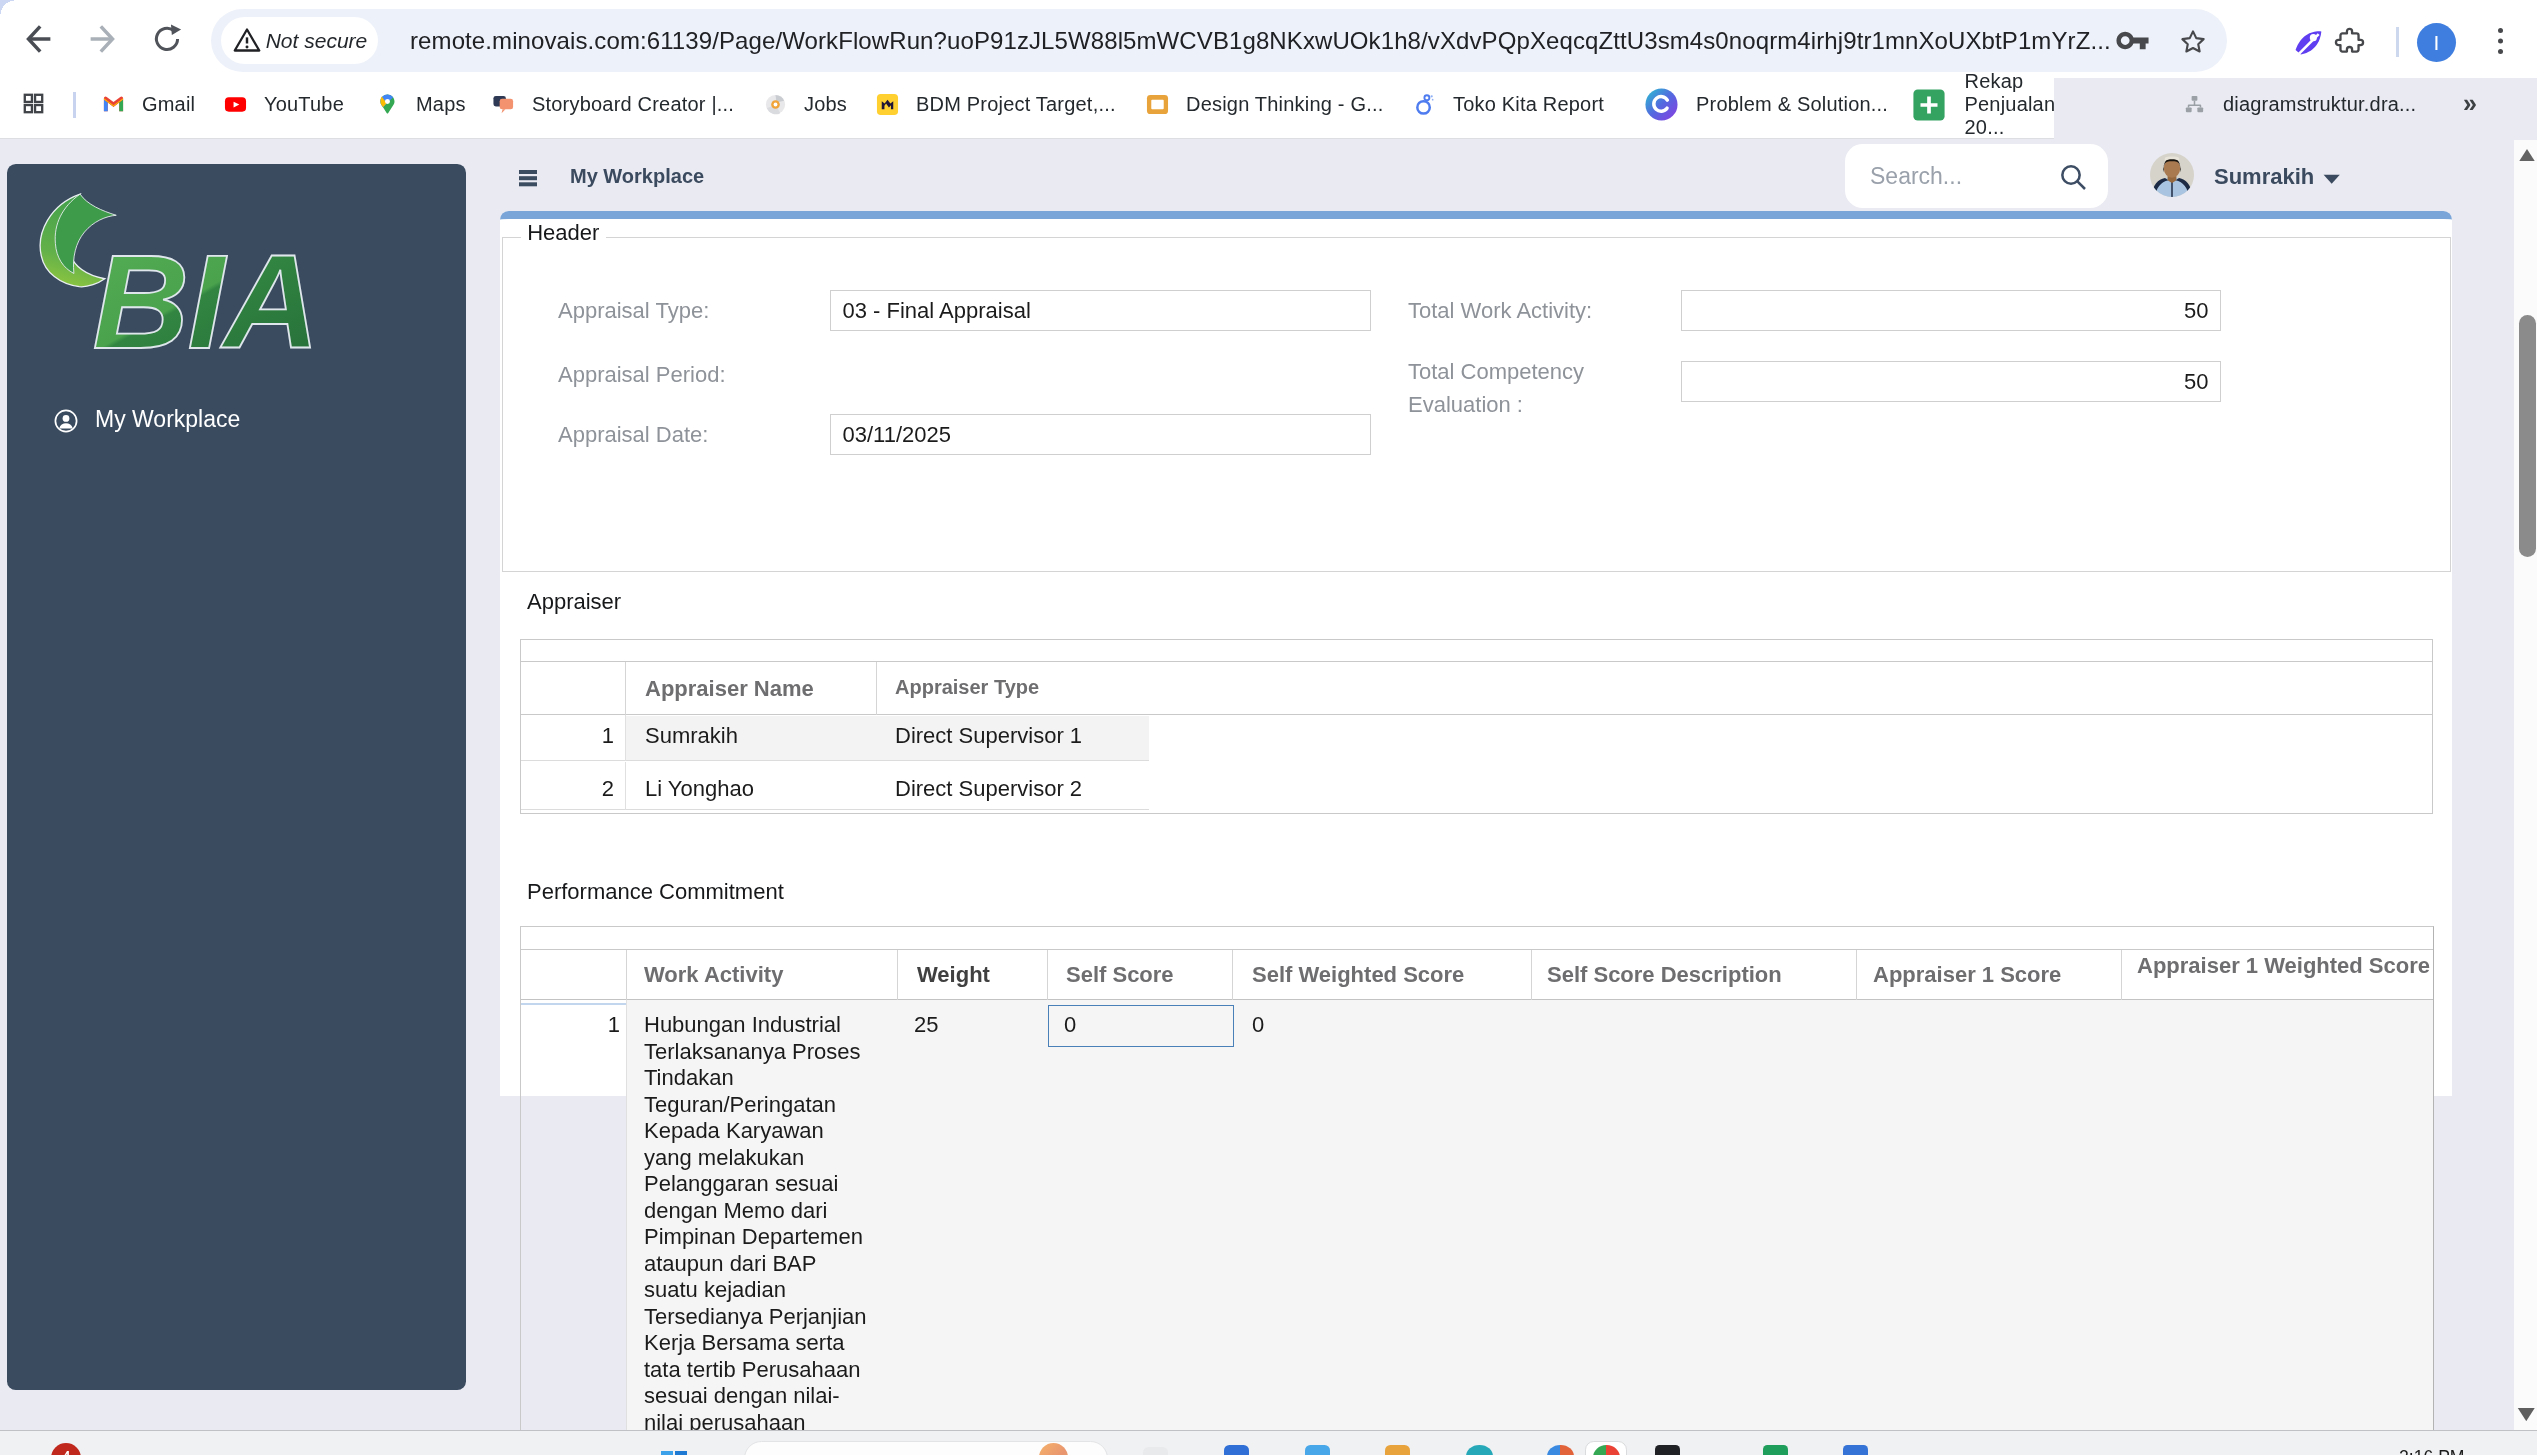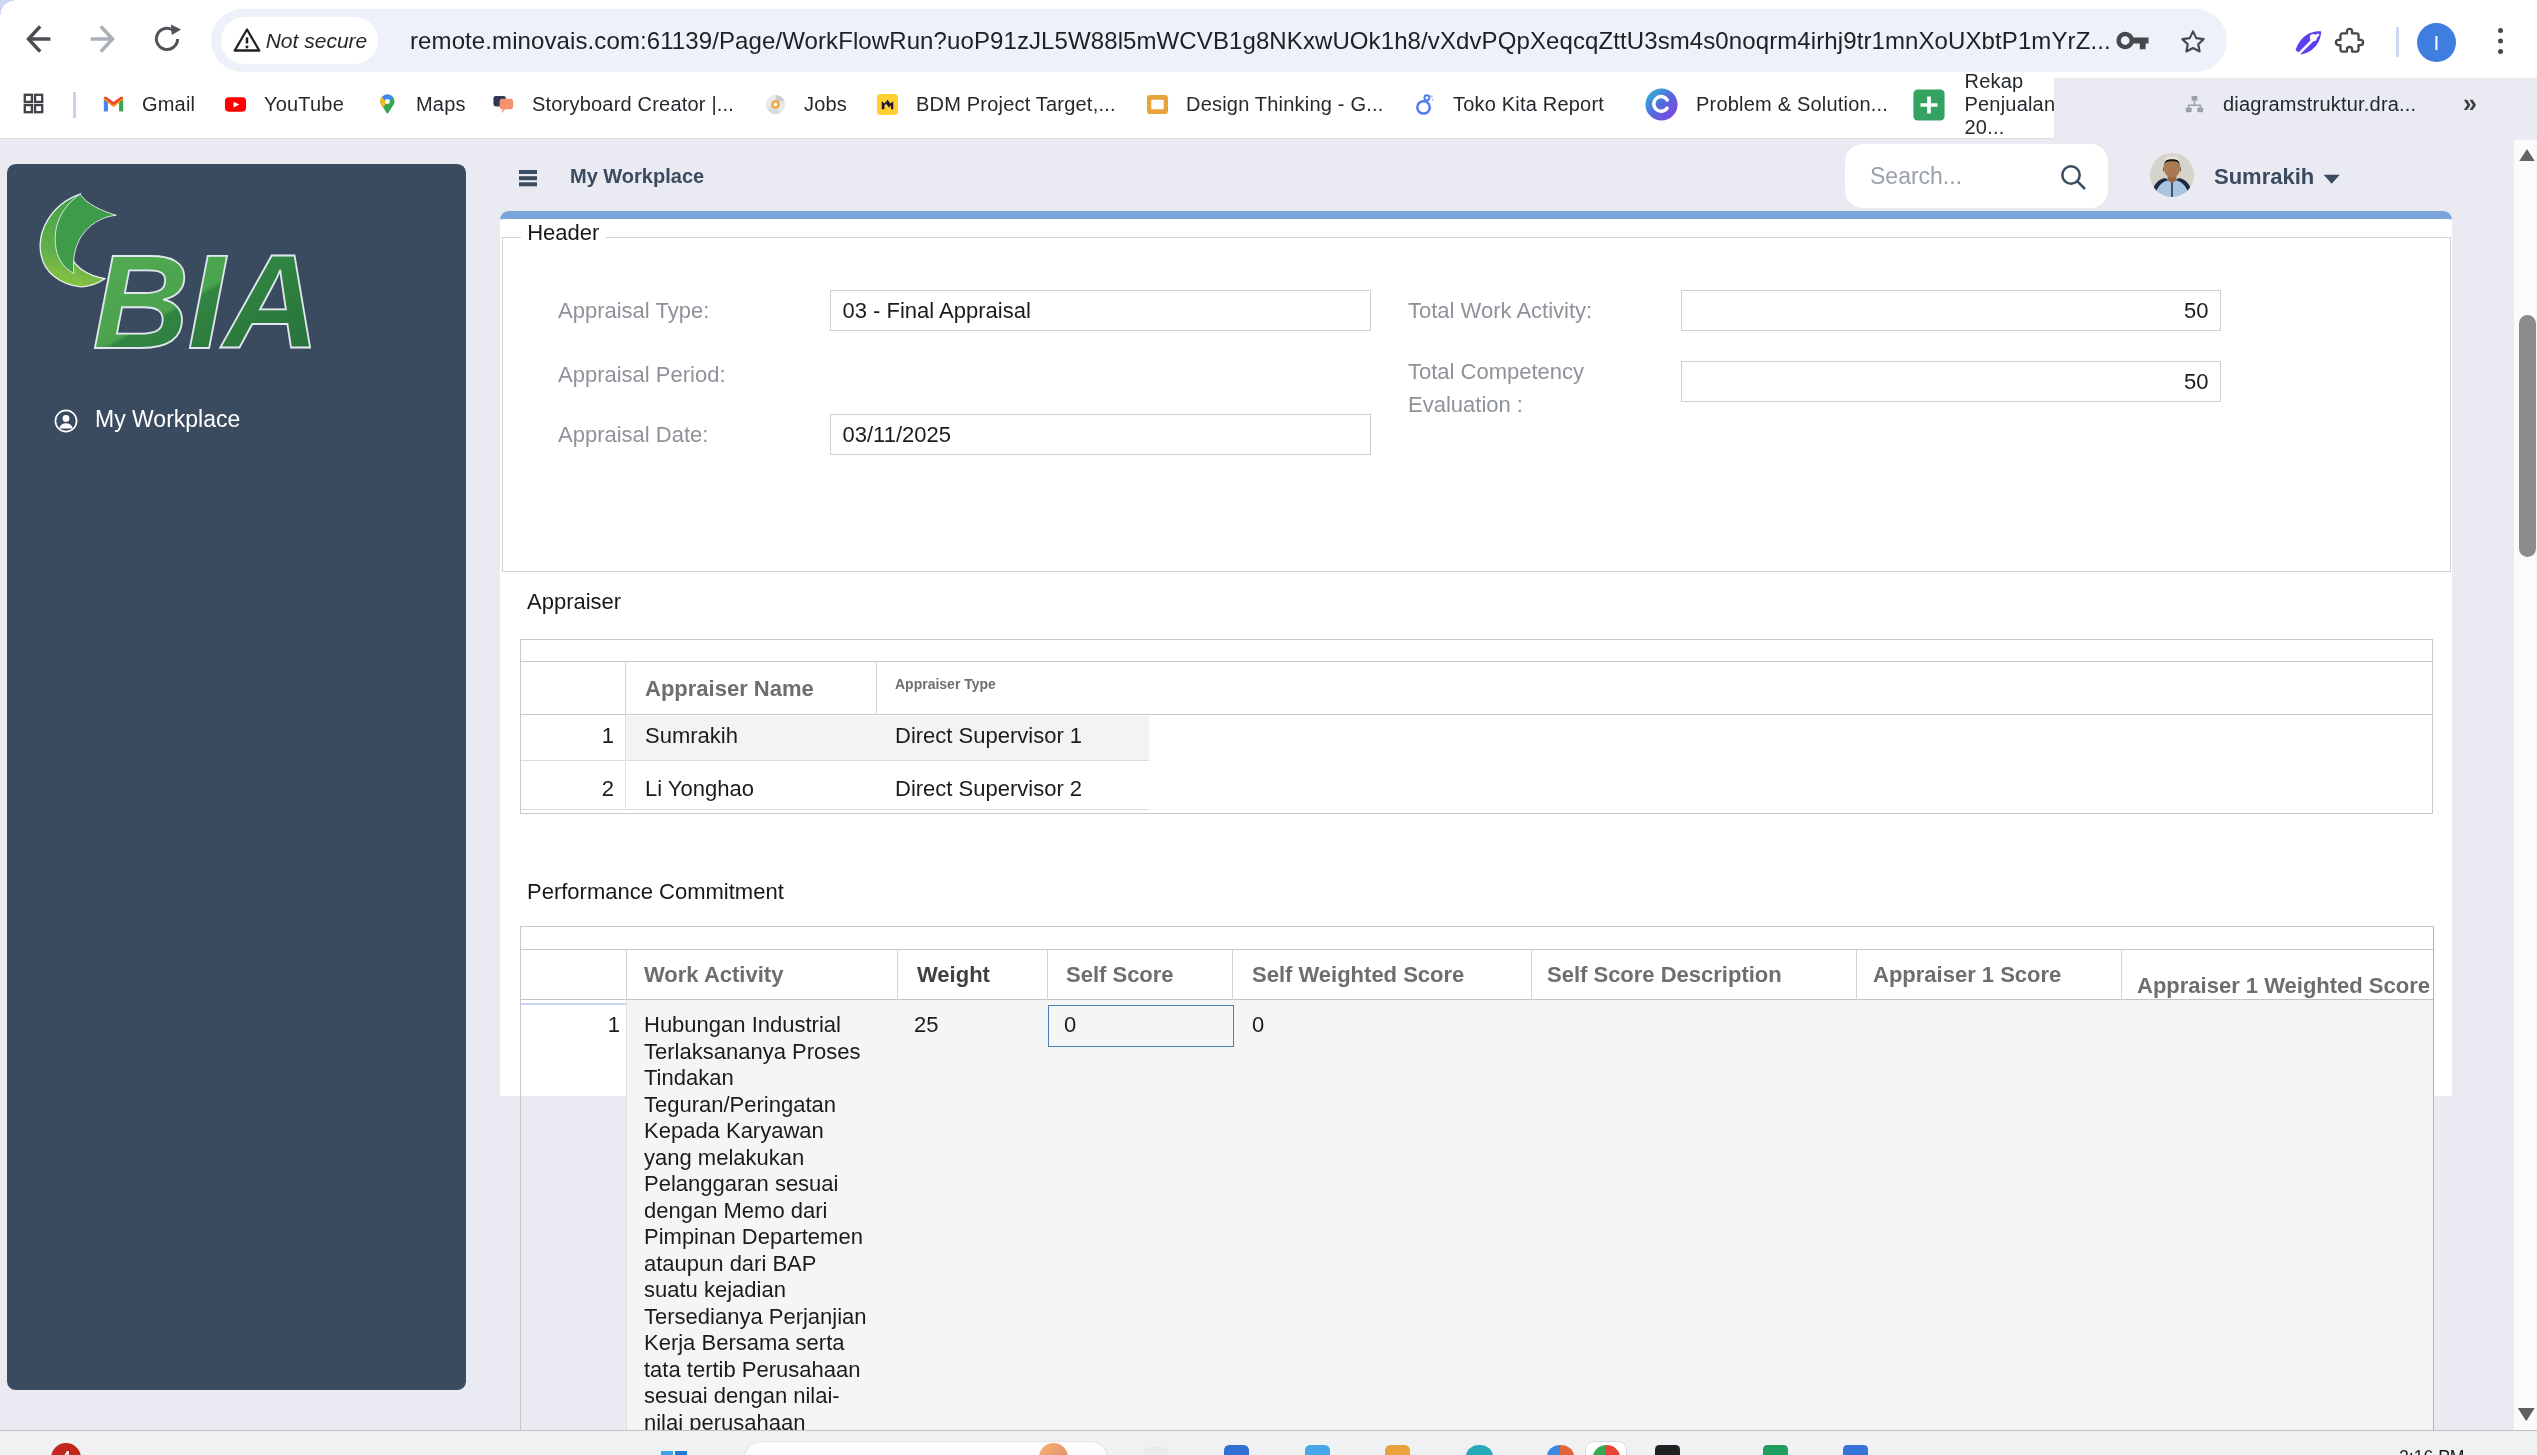--- a/index.html
+++ b/index.html
@@ -287,21 +287,21 @@
     <div class="inp" style="left:1181px;top:142px;width:540px;height:41px;justify-content:flex-end">50</div>
 
     <div class="sect" style="left:27px;top:370px">Appraiser</div>
     <div class="abs" style="left:20px;top:420px;width:1913px;height:175px;border:0.9px solid #c9c9c9">
       <div class="abs" style="left:0;top:21px;width:1912px;height:0;border-top:0.9px solid #c9c9c9"></div>
 
       <div class="abs" style="left:0;top:22px;width:1912px;height:53px;border-bottom:0.9px solid #c9c9c9">
         <div class="abs" style="left:104px;top:0;width:0.9px;height:53px;background:#d5d5d5"></div>
         <div class="abs" style="left:355px;top:0;width:0.9px;height:53px;background:#d5d5d5"></div>
         <div class="abs" style="left:124px;top:14px;font-size:22px;font-weight:700;color:#6e6e70">Appraiser Name</div>
-        <div class="abs" style="left:374px;top:14px;font-size:14px;font-weight:700;color:#6e6e70">Appraiser Type</div>
+        <div class="abs" style="left:374px;top:14px;font-size:20px;font-weight:700;color:#6e6e70">Appraiser Type</div>
       </div>
 
       <div class="abs" style="left:0;top:75px;width:628px;height:46px;border-bottom:0.9px solid #dcdcdc;">
         <div class="abs" style="left:104px;top:0.9px;width:524px;height:44px;background:#f3f3f4"></div>
         <div class="abs" style="left:104px;top:0;width:0.9px;height:46px;background:#e0e0e0"></div>
         <div class="abs" style="left:0;top:8px;width:93px;text-align:right;font-size:22px;color:#1b1b1b">1</div>
         <div class="abs" style="left:124px;top:8px;font-size:22px;color:#1b1b1b">Sumrakih</div>
         <div class="abs" style="left:374px;top:8px;font-size:22px;color:#1b1b1b">Direct Supervisor 1</div>
       </div>
 
@@ -324,21 +324,21 @@
         <div class="abs" style="left:711px;top:0;width:0.9px;height:50px;background:#d5d5d5"></div>
         <div class="abs" style="left:1010px;top:0;width:0.9px;height:50px;background:#d5d5d5"></div>
         <div class="abs" style="left:1335px;top:0;width:0.9px;height:50px;background:#d5d5d5"></div>
         <div class="abs" style="left:1600px;top:0;width:0.9px;height:50px;background:#d5d5d5"></div>
         <div class="abs" style="left:123px;top:11.5px;font-size:22px;font-weight:700;color:#6e6e70">Work Activity</div>
         <div class="abs" style="left:396px;top:11.5px;font-size:22px;font-weight:700;color:#404040">Weight</div>
         <div class="abs" style="left:545px;top:11.5px;font-size:22px;font-weight:700;color:#6e6e70">Self Score</div>
         <div class="abs" style="left:731px;top:11.5px;font-size:22px;font-weight:700;color:#6e6e70">Self Weighted Score</div>
         <div class="abs" style="left:1026px;top:11.5px;font-size:22px;font-weight:700;color:#6e6e70">Self Score Description</div>
         <div class="abs" style="left:1352px;top:11.5px;font-size:22px;font-weight:700;color:#6e6e70">Appraiser 1 Score</div>
-        <div class="abs" style="left:1616px;top:23px;font-size:22px;font-weight:700;color:#6e6e70">Appraiser 1 Weighted Score</div>
+        <div class="abs" style="left:1616px;top:3px;font-size:22px;font-weight:700;color:#6e6e70">Appraiser 1 Weighted Score</div>
       </div>
 
       <div class="abs" style="left:0;top:73px;width:1912px;height:456px;">
         <div class="abs" style="left:0;top:2.6px;width:1912px;height:2.6px;background:#c2d6ee"></div>
         <div class="abs" style="left:105px;top:0;width:1807px;height:456px;background:#f5f5f6"></div>
         <div class="abs" style="left:105px;top:0;width:0.9px;height:456px;background:#e0e0e0"></div>
         <div class="abs" style="left:0;top:12.3px;width:99px;text-align:right;font-size:22px;color:#1b1b1b">1</div>
         <div class="abs" style="left:123px;top:12.3px;width:265px;font-size:22px;line-height:26.5px;color:#1b1b1b">Hubungan Industrial<br>Terlaksananya Proses<br>Tindakan<br>Teguran/Peringatan<br>Kepada Karyawan<br>yang melakukan<br>Pelanggaran sesuai<br>dengan Memo dari<br>Pimpinan Departemen<br>ataupun dari BAP<br>suatu kejadian<br>Tersedianya Perjanjian<br>Kerja Bersama serta<br>tata tertib Perusahaan<br>sesuai dengan nilai-<br>nilai perusahaan</div>
         <div class="abs" style="left:393px;top:12.3px;font-size:22px;color:#1b1b1b">25</div>
         <div class="abs" style="left:527px;top:5.3px;width:186px;height:42px;border:1.8px solid #4a80b8;">

